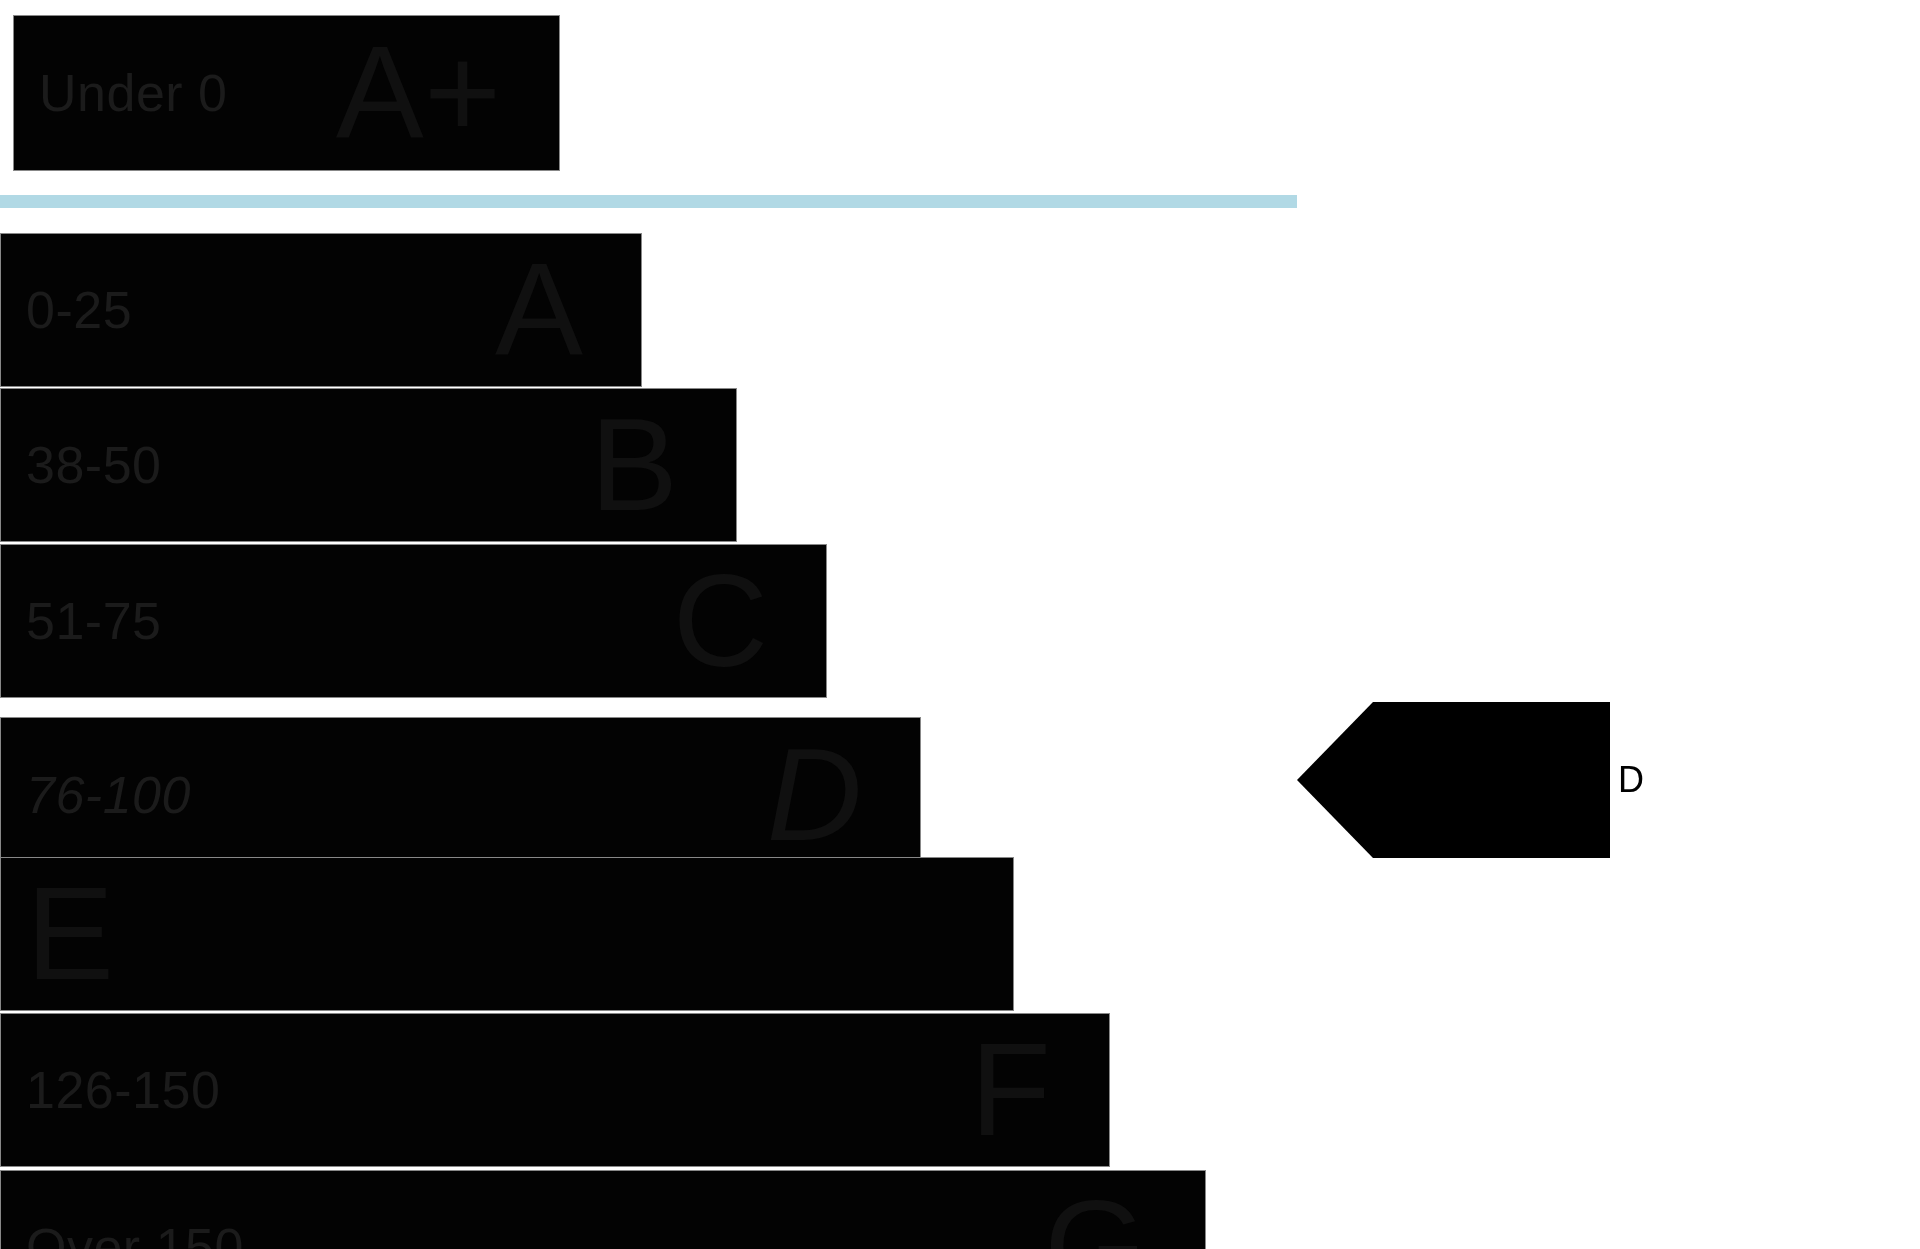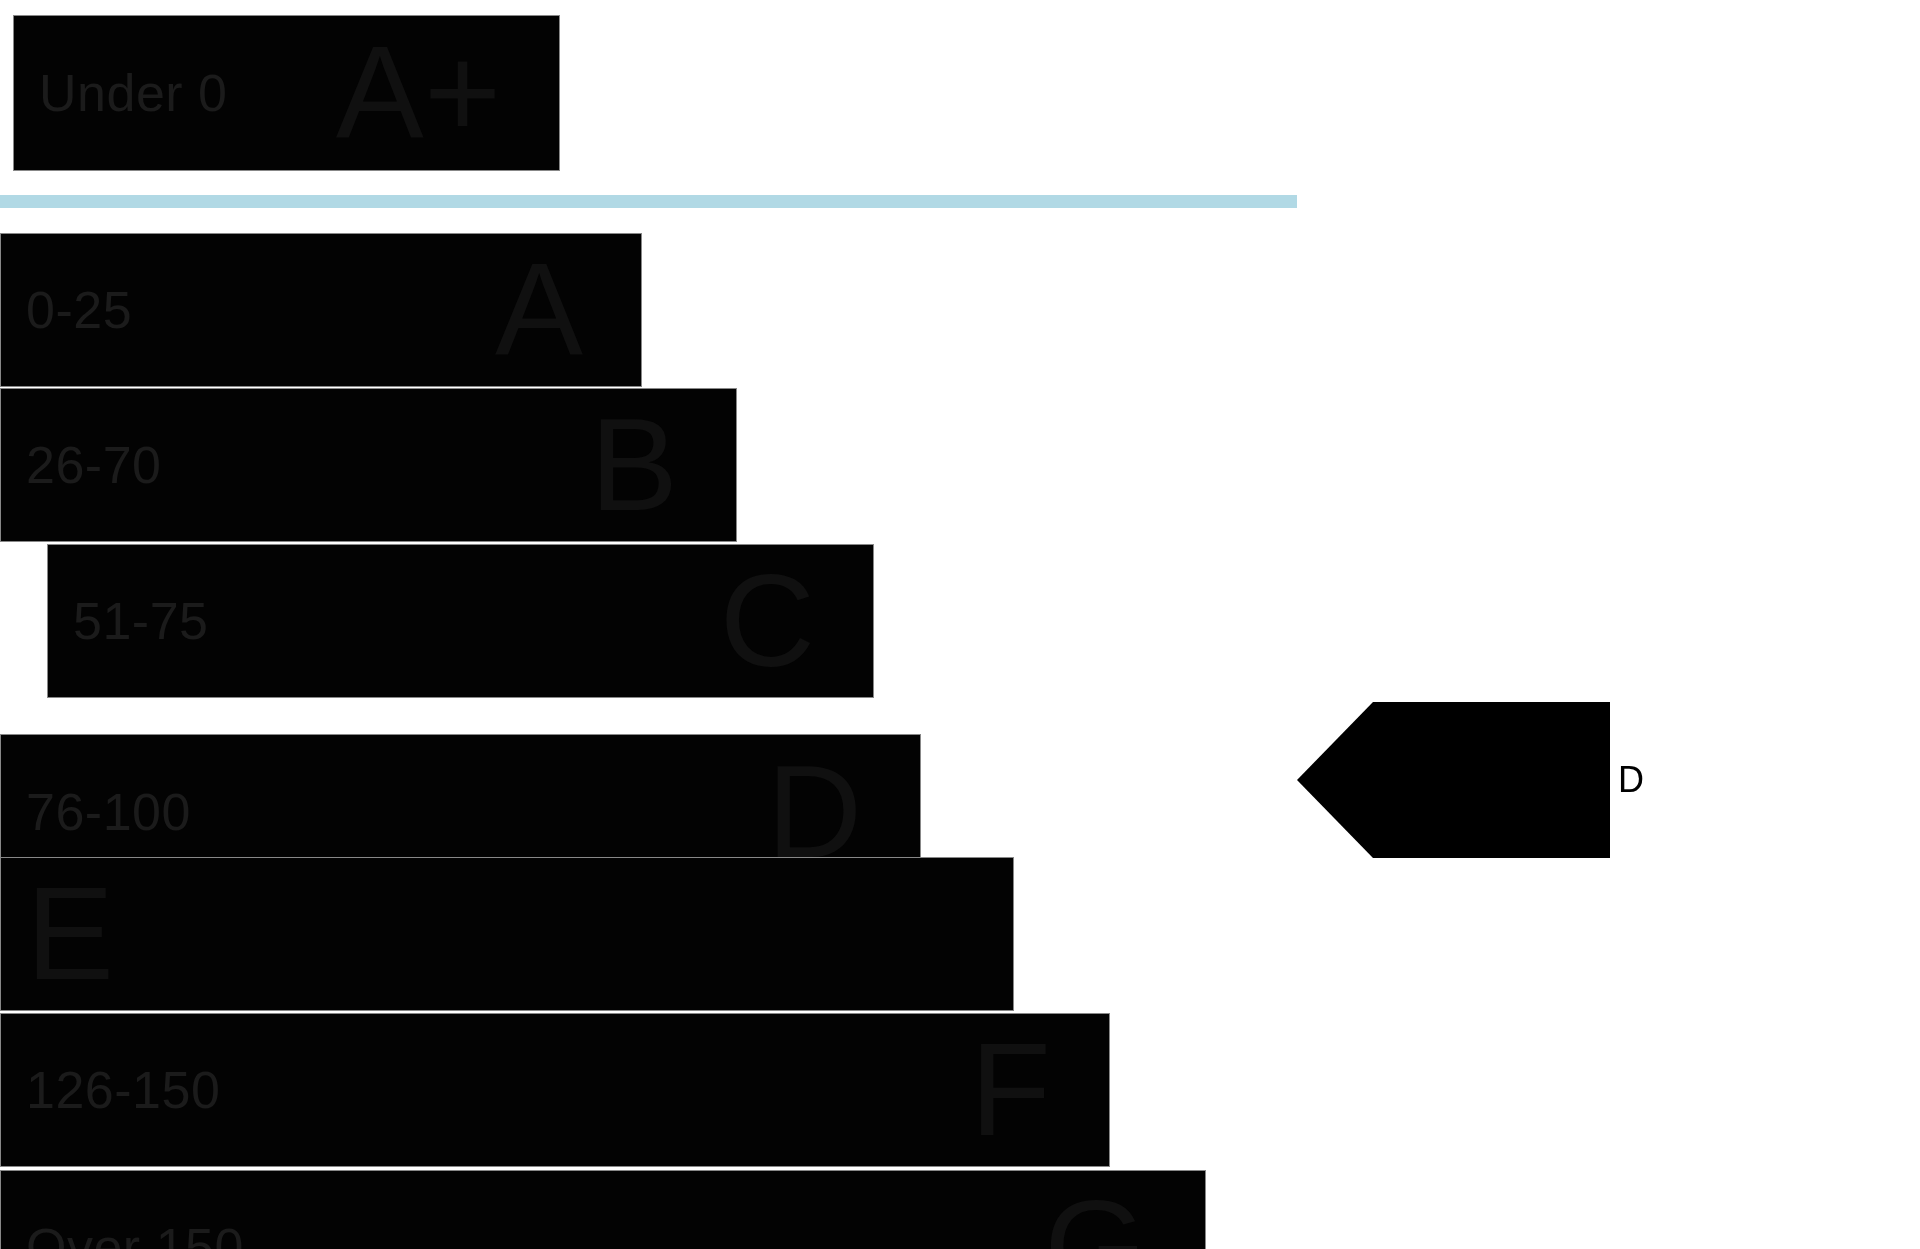--- a/index.html
+++ b/index.html
@@ -25,21 +25,21 @@
     border: 1px solid var(--bar-border, #888);
     display: flex;
     align-items: center;
     justify-content: space-between;
     padding: 0 58px 0 25px;
   }
   #bands .band-row:nth-child(1) { top: 15px;  left: 13px; height: 156px; }
   #bands .band-row:nth-child(2) { top: 233px; gap: 33px; }
   #bands .band-row:nth-child(3) { top: 388px; }
   #bands .band-row:nth-child(4) { top: 544px; }
-  #bands .band-row:nth-child(5) { top: 734px; height: 155px; }
+  #bands .band-row:nth-child(5) { top: 717px; height: 155px; font-style: italic; }
   #bands .band-row:nth-child(6) { top: 857px; }
   #bands .band-row:nth-child(7) { top: 1013px; }
   #bands .band-row:nth-child(8) { top: 1170px; }
   .range-label {
     font-size: 52px;
     font-weight: 500;
     color: var(--range-label, #1b1b1b);
     letter-spacing: 0.5px;
     white-space: nowrap;
   }
@@ -100,24 +100,24 @@
   <div id="bands">
     <div class="band-row" style="width: 547px;">
       <span class="range-label">Under 0</span>
       <span class="band-letter">A+</span>
     </div>
     <div class="band-row" style="width: 642px;">
       <span class="range-label">0-25</span>
       <span class="band-letter">A</span>
     </div>
     <div class="band-row" style="width: 737px;">
-      <span class="range-label">26-70</span>
+      <span class="range-label">38-50</span>
       <span class="band-letter">B</span>
     </div>
-    <div class="band-row" style="width: 827px; margin-left: 47px;">
+    <div class="band-row" style="width: 827px;">
       <span class="range-label">51-75</span>
       <span class="band-letter">C</span>
     </div>
     <div class="band-row" style="width: 921px;">
       <span class="range-label">76-100</span>
       <span class="band-letter">D</span>
     </div>
     <div class="band-row" style="width: 1014px;">
       <span class="band-letter">E</span>
     </div>

